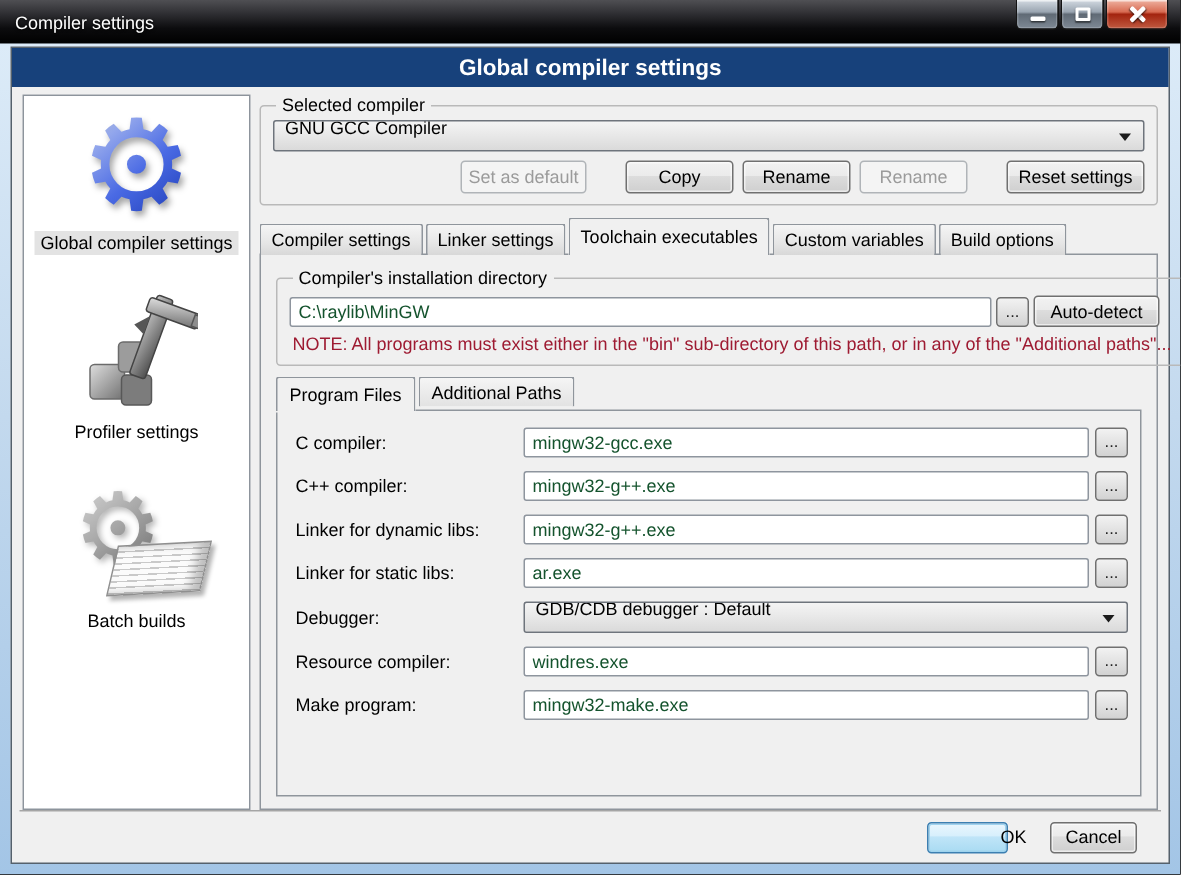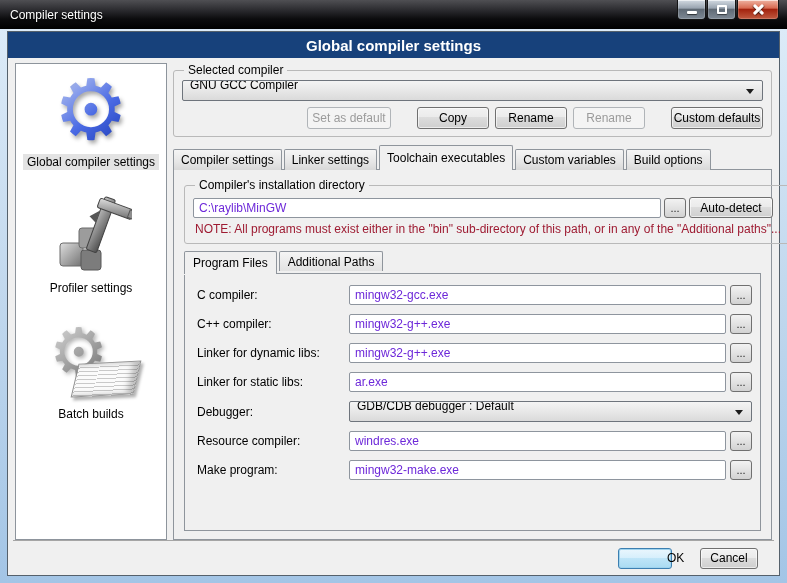--- a/index.html
+++ b/index.html
@@ -141,21 +141,21 @@
   .tabpanel {
     flex: 1; border: 1px solid #8f959c; background: #f0f0f0; margin-top: -1px;
     padding: 8px 10px 8px 10px; display: flex; flex-direction: column; min-height: 0;
     position: relative; z-index: 1;
   }
 
   
   .pathrow { display: flex; gap: 3px; align-items: center; margin-right: 10px; margin-top: 2px; }
   .textfield {
     flex: 1; height: 20px; border: 1px solid #8e959e; border-radius: 2px; background: #fff;
-    font-family: "Liberation Sans", sans-serif; font-size: 12px; padding: 0 5px; color: #6d28d9; min-width: 0;
+    font-family: "Liberation Sans", sans-serif; font-size: 12px; padding: 0 5px; color: #14532d; min-width: 0;
   }
   .browse {
     width: 22px; height: 20px; flex: none; border: 1px solid #707070; border-radius: 3px;
     background: linear-gradient(180deg, #f2f2f2 0%, #e4e4e4 45%, #d2d2d2 100%);
     font-size: 11px; line-height: 10px; color: #222; cursor: pointer;
   }
   .autodetect { width: 84px; flex: none; height: 21px; }
   .note { margin: 4px 2px 0 2px; color: var(--note-text, #9e1b32); white-space: nowrap; overflow: hidden; }
 
   
@@ -270,21 +270,21 @@
               <span class="arrow"></span>
             </div>
             <div class="btnrow">
               <span class="spacer"></span>
               <button class="btn disabled w-setdef" disabled="">Set as default</button>
               <span class="gap20"></span>
               <button class="btn w-copy">Copy</button>
               <button class="btn w-rename">Rename</button>
               <button class="btn disabled w-delete" disabled="">Rename</button>
               <span class="gap20"></span>
-              <button class="btn w-reset">Custom defaults</button>
+              <button class="btn w-reset">Reset settings</button>
             </div>
           </fieldset>
 
           <div class="tabstrip">
             <div class="tab">Compiler settings</div>
             <div class="tab">Linker settings</div>
             <div class="tab active">Toolchain executables</div>
             <div class="tab">Custom variables</div>
             <div class="tab">Build options</div>
 

